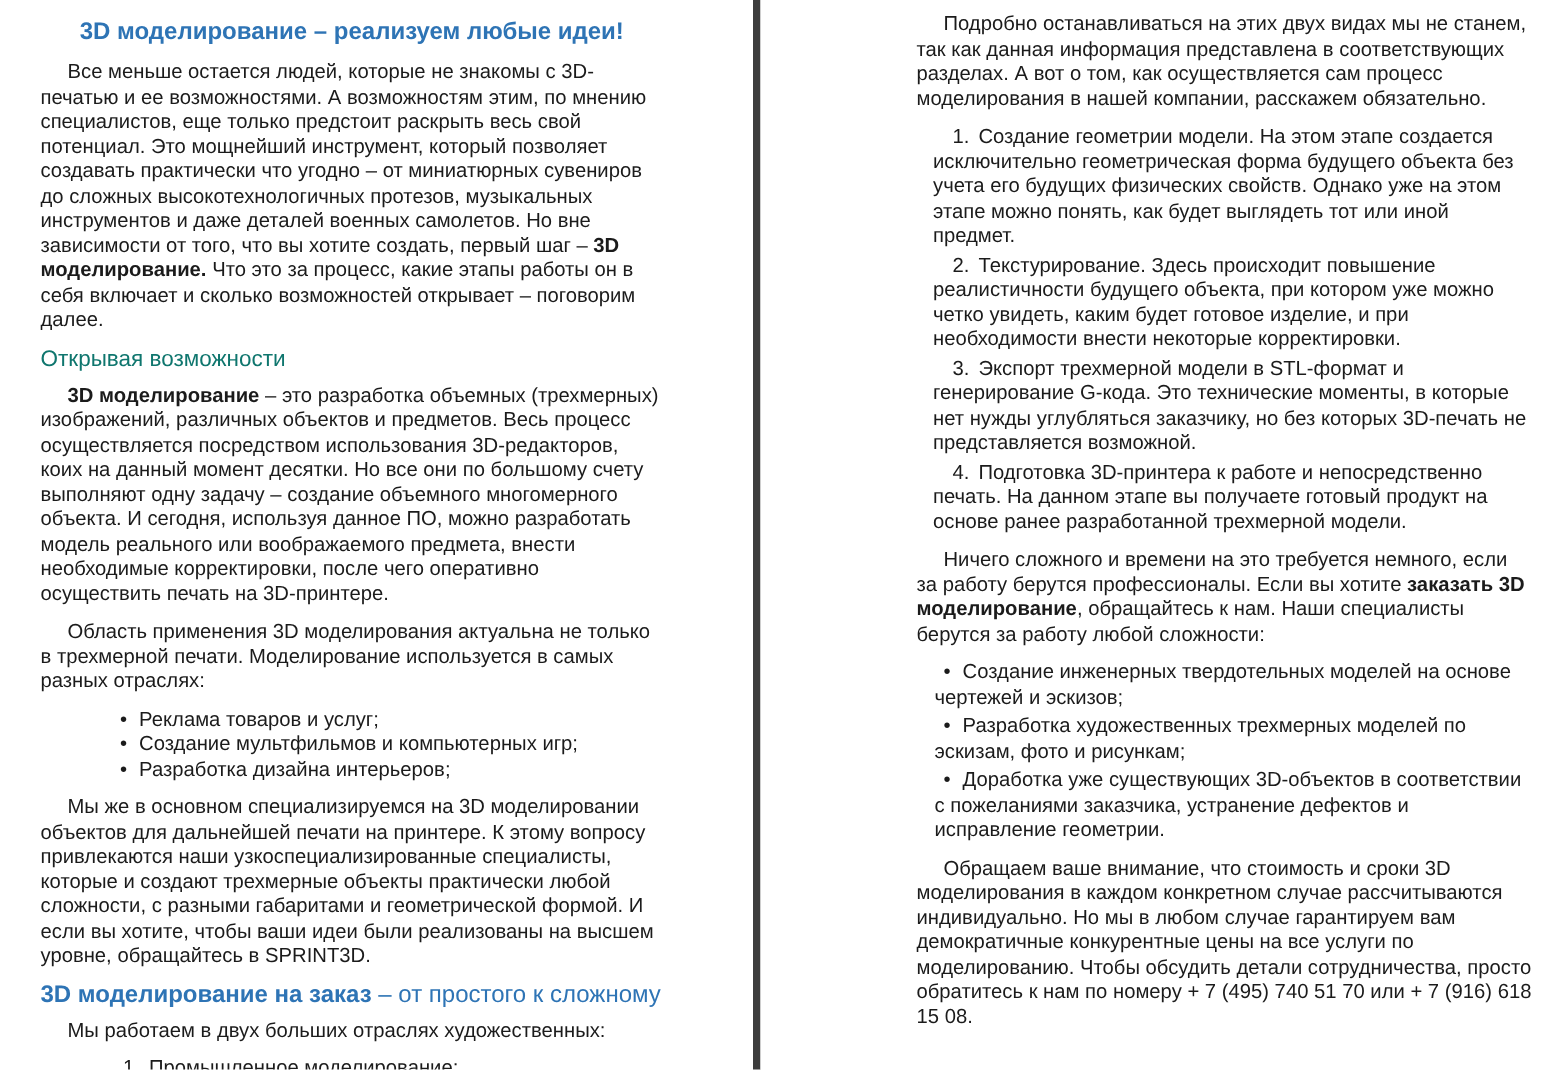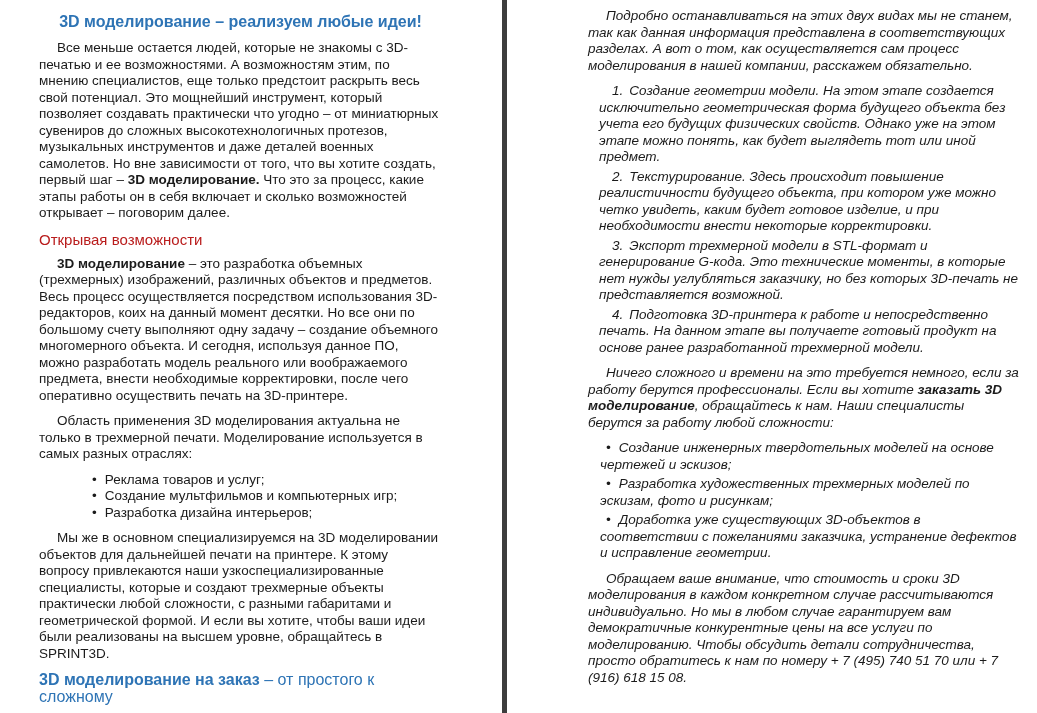--- a/index.html
+++ b/index.html
@@ -8,39 +8,39 @@
     width: 1037px; height: 713px;
     background: #ffffff;
     font-family: "Liberation Sans", sans-serif;
     font-size: 13.5px;
     line-height: 16.5px;
     color: #1b1b1b;
     position: relative;
     overflow: hidden;
   }
   .page { position: absolute; top: 0; height: 713px; background: #fff; }
-  #page-left  { left: 0;   width: 454px; padding-left: 12px; }
+  #page-left  { left: 0;   width: 454px; }
   #page-right { left: 507px; width: 530px; }
   .divider {
     position: absolute; left: 502px; top: 0;
     width: 5px; height: 713px; background: #3d3d3d;
   }
   .content { height: 100%; overflow: hidden; }
   #page-left  .content { padding: 12px 12px 0 27px; }
-  #page-right .content { padding: 8px 16px 0 81px; font-style: italic; }
+  #page-right .content { padding: 8px 16px 0 104px; }
 
   .para { margin: 0 0 9px 0; text-indent: 18px; }
   .run  { }
   b.run { font-weight: bold; }
 
   .title {
     color: #2E74B5; font-weight: bold; font-size: 16px;
     line-height: 20px; text-align: center; margin: 0 0 8px 0;
   }
-  .h2 { color: #b91c1c; font-weight: normal; font-size: 15px; line-height: 18px; margin: 2px 0 7px 0; }
+  .h2 { color: #0f766e; font-weight: normal; font-size: 15px; line-height: 18px; margin: 2px 0 7px 0; }
   .h3 { color: #2E74B5; font-size: 16px; line-height: 17px; margin: 2px 0 7px 0; font-weight: normal; }
   .h3 b { font-weight: bold; }
 
   .list { margin: 0 0 9px 0; }
   .list.ol { counter-reset: item; }
   .list.ol .list-item { counter-increment: item; }
   .list.ol .list-item::before { content: counter(item) "."; margin-right: 6px; }
   .list.ul .list-item::before { content: "\2022"; margin-right: 8px; }
 
   #page-left  .list .list-item { margin-left: 46px; text-indent: 7px; margin-bottom: 0; }

